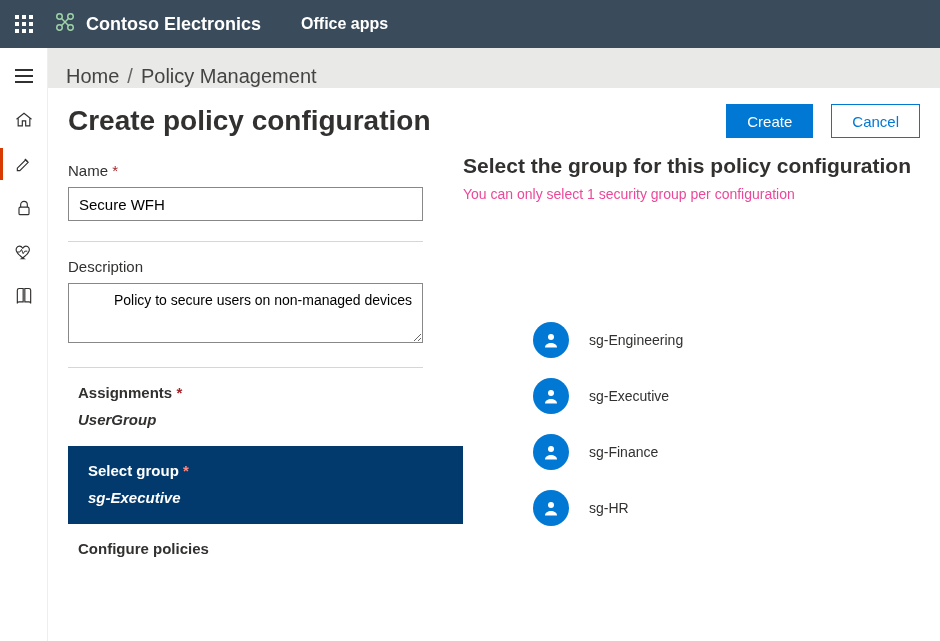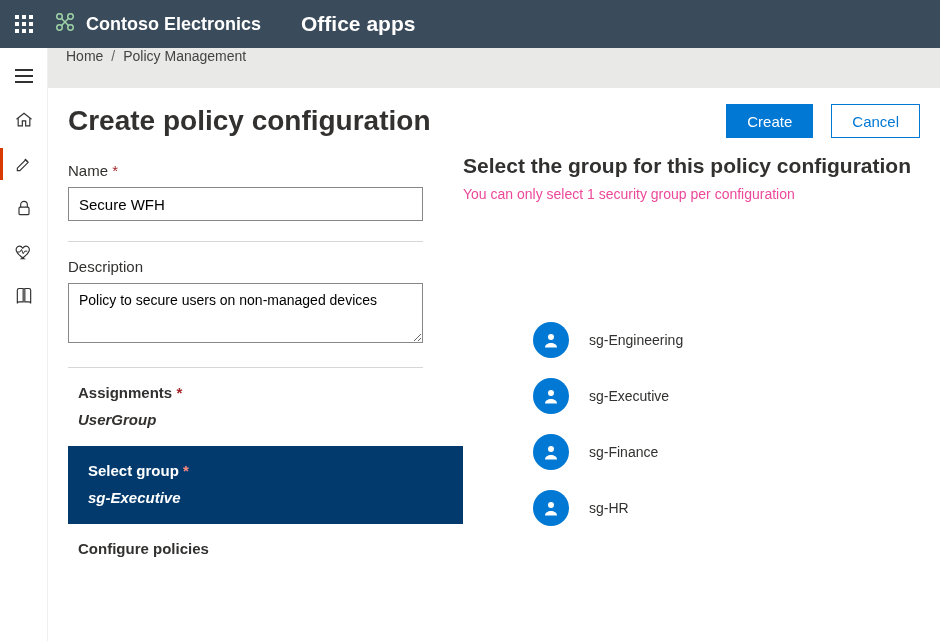--- a/index.html
+++ b/index.html
@@ -5,55 +5,55 @@
 * { box-sizing: border-box; margin: 0; padding: 0; }
 body { font-family: "Segoe UI", Arial, sans-serif; color: #323130; width: 940px; height: 641px; overflow: hidden; background: #fff; }
 
 
 .banner { background: #3a4b5b; height: 48px; display: flex; align-items: center; color: #fff; }
 .waffle { width: 48px; height: 48px; display: flex; align-items: center; justify-content: center; cursor: pointer; }
 .waffle-grid { display: grid; grid-template-columns: repeat(3,4px); grid-template-rows: repeat(3,4px); gap: 3px; }
 .waffle-grid span { width:4px; height:4px; background:#fff; }
 .brand { display:flex; align-items:center; gap:10px; margin-left:6px; font-size:18px; font-weight:600; }
 .brand-icon svg { width:22px; height:22px; }
-.nav-item { margin-left:40px; font-size:21px; font-weight:600; color:#fff; }
+.nav-item { margin-left:40px; font-size:16px; font-weight:600; color:#fff; }
 
 
 .shell { display:flex; height:593px; }
 .rail { width:48px; background:#fff; display:flex; flex-direction:column; align-items:center; padding-top:6px; border-right:1px solid #eee; }
 .rail-btn { width:48px; height:44px; display:flex; align-items:center; justify-content:center; color:#323130; cursor:pointer; position:relative; }
 .rail-btn.active::before { content:""; position:absolute; left:0; top:6px; bottom:6px; width:3px; background:#d83b01; }
 .rail-btn svg { width:20px; height:20px; stroke:#323130; stroke-width:1.4; fill:none; }
 .hamburger { width:48px; height:44px; display:flex; align-items:center; justify-content:center; cursor:pointer; }
 .hamburger-lines { display:flex; flex-direction:column; gap:4px; }
 .hamburger-lines span { width:18px; height:2px; background:#323130; }
 
 .content { flex:1; display:flex; flex-direction:column; }
 
 
-.crumb-bar { background:#e9e9e7; height:40px; display:flex; align-items:flex-start; padding:0 18px; font-size:14px; color:#444; }
+.crumb-bar { background:#e9e9e7; height:40px; display:flex; align-items:flex-end; padding:0 18px; font-size:20px; color:#444; }
 .crumb-sep { padding:0 8px; color:#666; }
 .crumb-item { cursor:pointer; }
 
 
 .head-row { display:flex; align-items:center; padding:16px 20px 8px 20px; gap:18px; }
 .page-title { font-size:28px; font-weight:700; flex: 0 0 auto; margin-right:auto; }
 .btn { height:34px; padding:0 20px; font-size:15px; border:1px solid #0078d4; cursor:pointer; display:inline-flex; align-items:center; justify-content:center; }
 .btn-primary { background:#0078d4; color:#fff; }
 .btn-secondary { background:#fff; color:#0078d4; }
 
 .columns { display:flex; flex:1; overflow:hidden; }
 
 
 .form-col { width:395px; padding:0 0 0 20px; }
 .form-inner { padding-right:20px; }
 .field-label { font-size:15px; font-weight:400; margin-top:16px; margin-bottom:8px; display:block; }
 .req { color:#a4262c; }
 .text-input { width:100%; border:1px solid #8a8886; height:34px; padding:0 10px; font-size:15px; font-family:inherit; }
-.textarea { width:100%; border:1px solid #8a8886; height:60px; padding:8px 10px; font-size:14px; font-family:inherit; resize:vertical; }
+.textarea { width:100%; border:1px solid #8a8886; height:60px; padding:8px 10px; font-size:14px; font-family:inherit; resize:vertical;text-align:right; }
 .divider { border:none; border-top:1px solid #d6d6d6; margin:20px 0 0 0; }
 
 .section { padding:16px 0 18px 10px; }
 .section-title { font-size:15px; font-weight:600; }
 .section-value { font-size:15px; font-style:italic; font-weight:600; margin-top:10px; }
 
 .section.selected { background:#023a6d; color:#fff; margin-left:0; padding-left:20px; margin-right:-20px; padding-right:20px; }
 
 .section.plain { padding-left:10px; }
 

